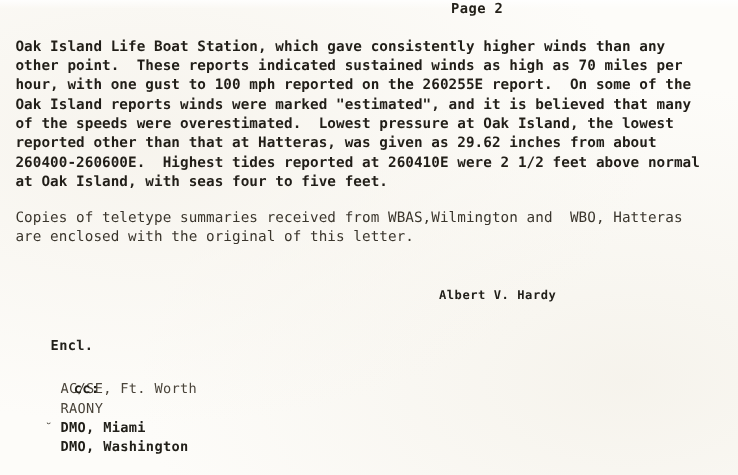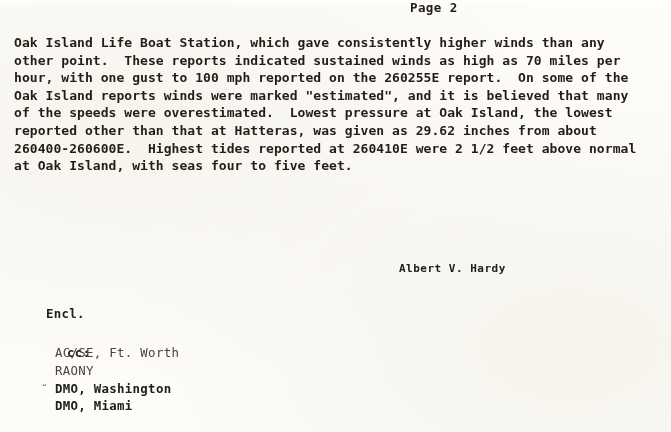--- a/index.html
+++ b/index.html
@@ -130,30 +130,32 @@
 
   <div class="body-block">
     <p class="para">Oak Island Life Boat Station, which gave consistently higher winds than any
 other point.  These reports indicated sustained winds as high as 70 miles per
 hour, with one gust to 100 mph reported on the 260255E report.  On some of the
 Oak Island reports winds were marked "estimated", and it is believed that many
 of the speeds were overestimated.  Lowest pressure at Oak Island, the lowest
 reported other than that at Hatteras, was given as 29.62 inches from about
 260400-260600E.  Highest tides reported at 260410E were 2 1/2 feet above normal
 at Oak Island, with seas four to five feet.</p>
+    <p class="para para-2 faint">Copies of teletype summaries received from WBAS,Wilmington and  WBO, Hatteras
+are enclosed with the original of this letter.</p>
   </div>
 
   <div class="signature">Albert V. Hardy</div>
 
   <div class="encl">Encl.</div>
 
   <div class="cc-block">
     <span class="cc-label">cc:</span>
     <span class="cc-marker">˘</span>
     <ul class="cc-list">
       <li class="light">AC/SE, Ft. Worth</li>
       <li class="light">RAONY</li>
+      <li>DMO, Miami</li>
       <li>DMO, Washington</li>
-      <li>DMO, Miami</li>
     </ul>
   </div>
 
 </div>
 
 </body></html>

